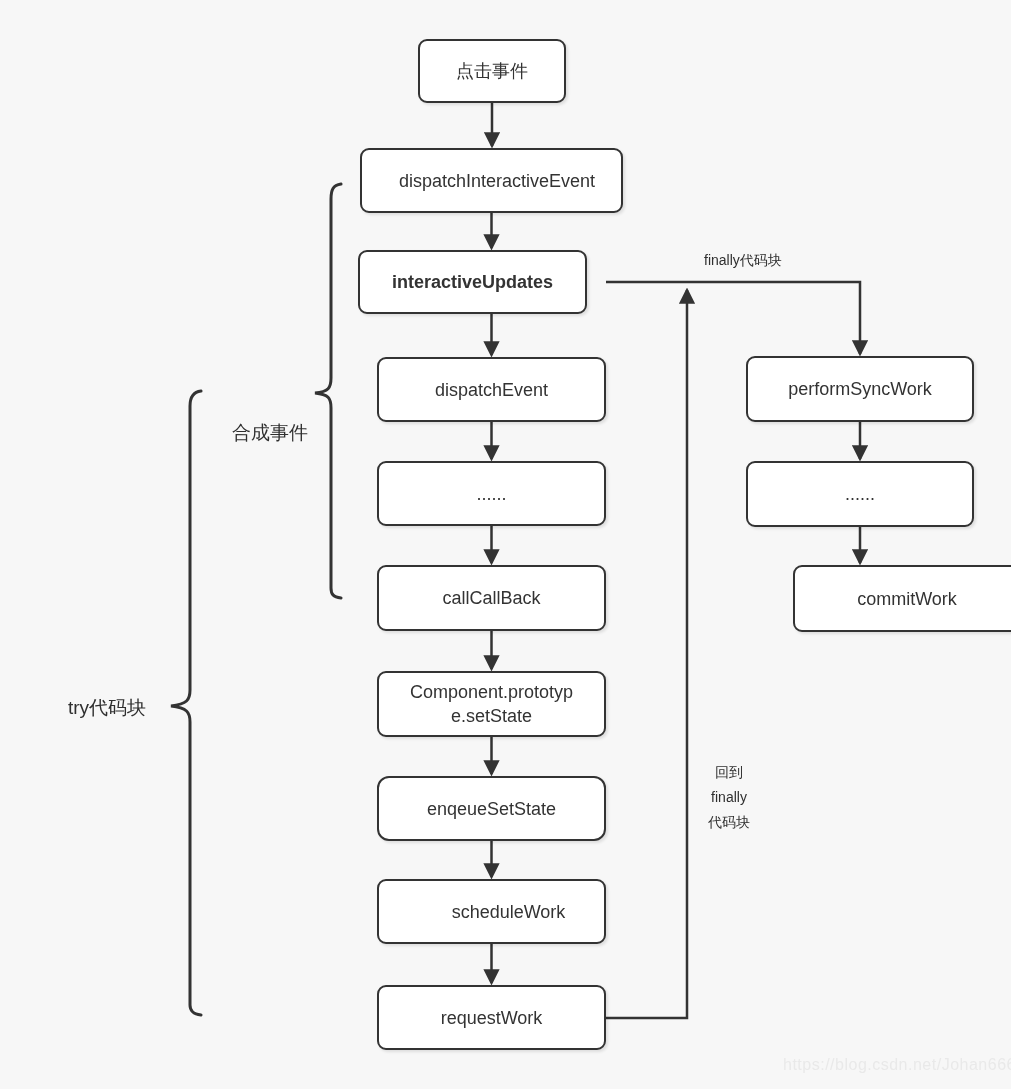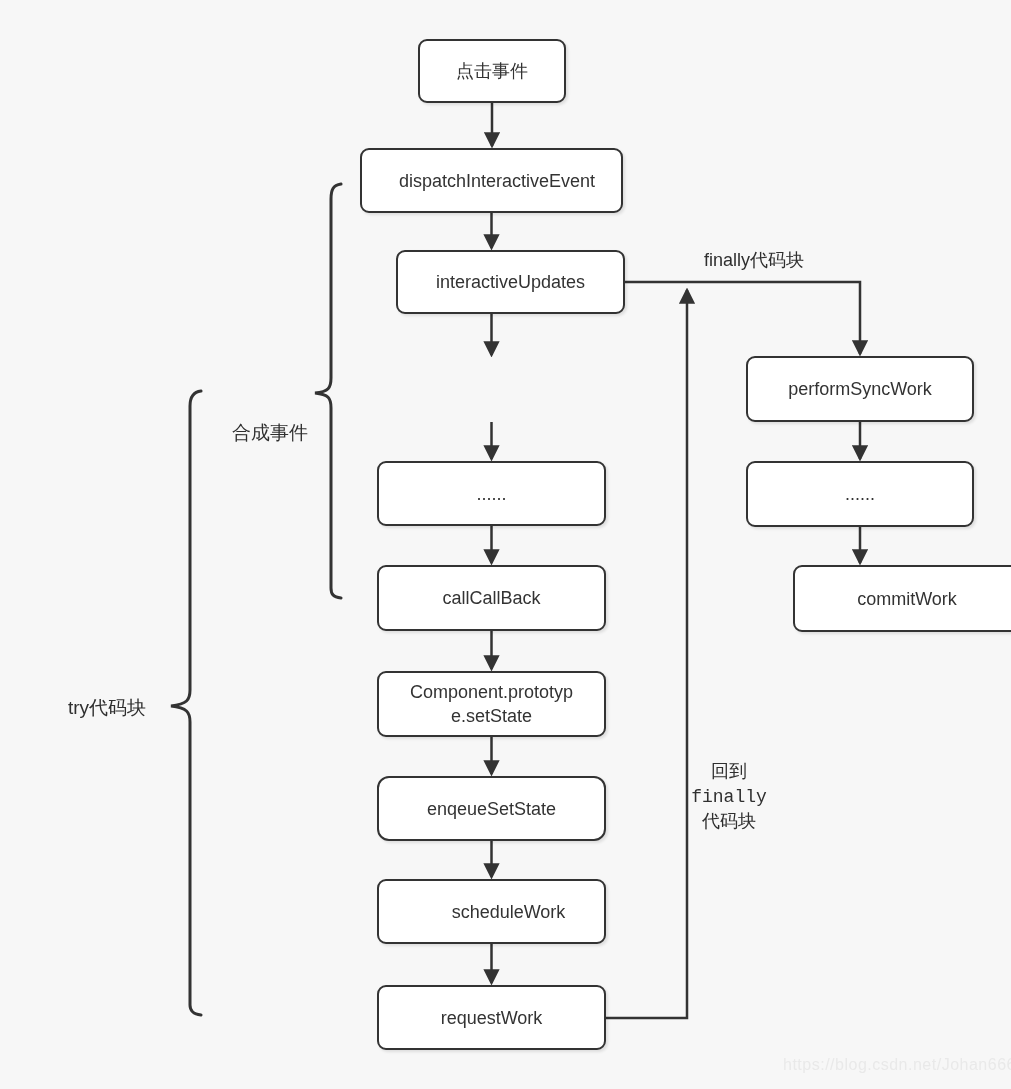--- a/index.html
+++ b/index.html
@@ -32,21 +32,21 @@
     text-align: center;
     color: #333333;
     font-size: 18px;
     line-height: 24px;
     white-space: pre-line;
     box-shadow: 2px 2px 3px rgba(0,0,0,0.10);
   }
   .flow-label {
     position: absolute;
     color: #2f2f2f;
-    font-size: 18px;
+    font-size: 14px;
     line-height: 24px;
     white-space: pre-line;
   }
   .flow-label.cn-big { font-size: 19px; }
   .flow-label.centered { text-align: center; line-height: 25px; }
   .watermark {
     position: absolute;
     left: 783px;
     top: 1056px;
     font-size: 16px;
@@ -85,22 +85,23 @@
 
     <path d="M 341 184 C 333 185 331 190 331 199 L 331 378 C 331 388 328.5 391.5 315 393 C 328.5 394.5 331 398 331 408 L 331 588 C 331 594 333 597 341 598" stroke="#333333" stroke-width="3" fill="none" stroke-linecap="round"></path>
 
     <path d="M 201 391 C 193 392 190 397 190 406 L 190 690 C 190 700 187 704 171 706 C 187 708 190 712 190 722 L 190 1005 C 190 1011 193 1014 201 1015" stroke="#333333" stroke-width="3" fill="none" stroke-linecap="round"></path>
   </svg>
 
   <div class="node" style="left:418px; top:39px; width:148px; height:64px;">点击事件</div>
 
   <div class="node" style="left:360px; top:148px; width:263px; height:65px;padding-left:11px;">dispatchInteractiveEvent</div>
 
-  <div class="node" style="left:396px; top:250px; width:229px; height:64px;">interactiveUpdates</div>
+  <div class="node" style="left:358px; top:250px; width:229px; height:64px;font-weight:bold;">interactiveUpdates</div>
 
+  <div class="node" style="left:377px; top:357px; width:229px; height:65px;">dispatchEvent</div>
 
   <div class="node" style="left:377px; top:461px; width:229px; height:65px;">......</div>
 
   <div class="node" style="left:377px; top:565px; width:229px; height:66px;">callCallBack</div>
 
   <div class="node" style="left:377px; top:671px; width:229px; height:66px;">Component.prototyp
 e.setState</div>
 
   <div class="node" style="left:377px; top:776px; width:229px; height:65px;border-radius:12px;">enqeueSetState</div>
 
@@ -109,21 +110,21 @@
   <div class="node" style="left:377px; top:985px; width:229px; height:65px;">requestWork</div>
 
   <div class="node" style="left:746px; top:356px; width:228px; height:66px;">performSyncWork</div>
 
   <div class="node" style="left:746px; top:461px; width:228px; height:66px;">......</div>
 
   <div class="node" style="left:746px; top:565px; width:228px; height:67px;margin-left:47px;">commitWork</div>
 
   <div class="flow-label" style="left:704px; top:248px;">finally代码块</div>
 
-  <div class="flow-label centered" style="left:689px; top:760px; width:80px;font-family:Liberation Mono, monospace;">回到
+  <div class="flow-label centered" style="left:689px; top:760px; width:80px;">回到
 finally
 代码块</div>
 
   <div class="flow-label cn-big" style="left:232px; top:381px;margin-top:40px;">合成事件</div>
 
   <div class="flow-label cn-big" style="left:68px; top:696px;">try代码块</div>
 
   <div class="watermark">https://blog.csdn.net/Johan666</div>
 
 </div>

